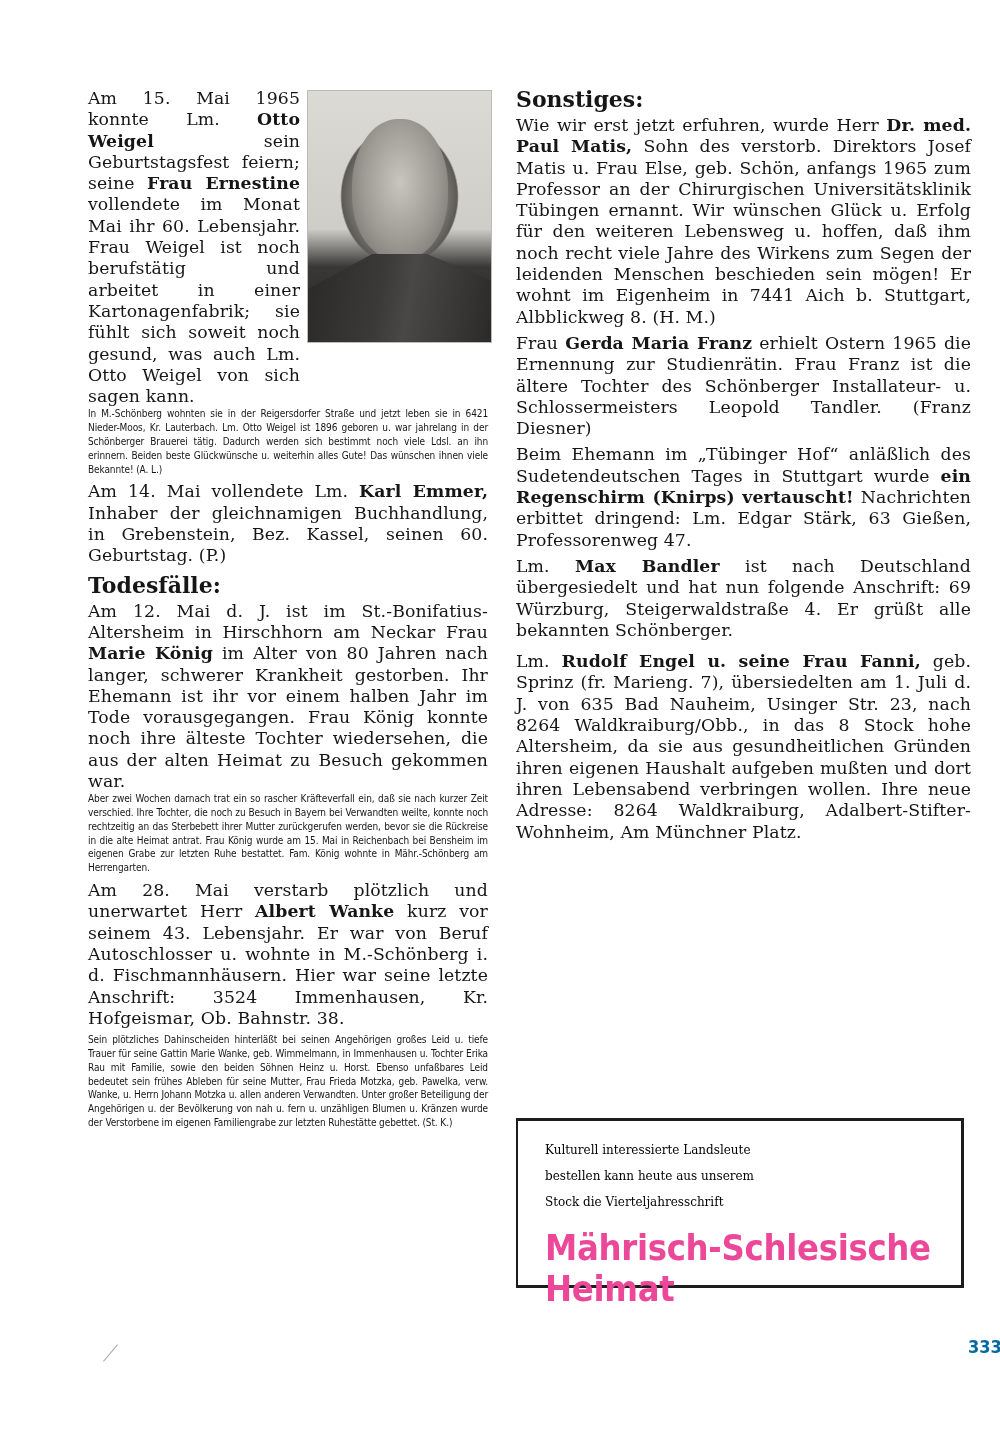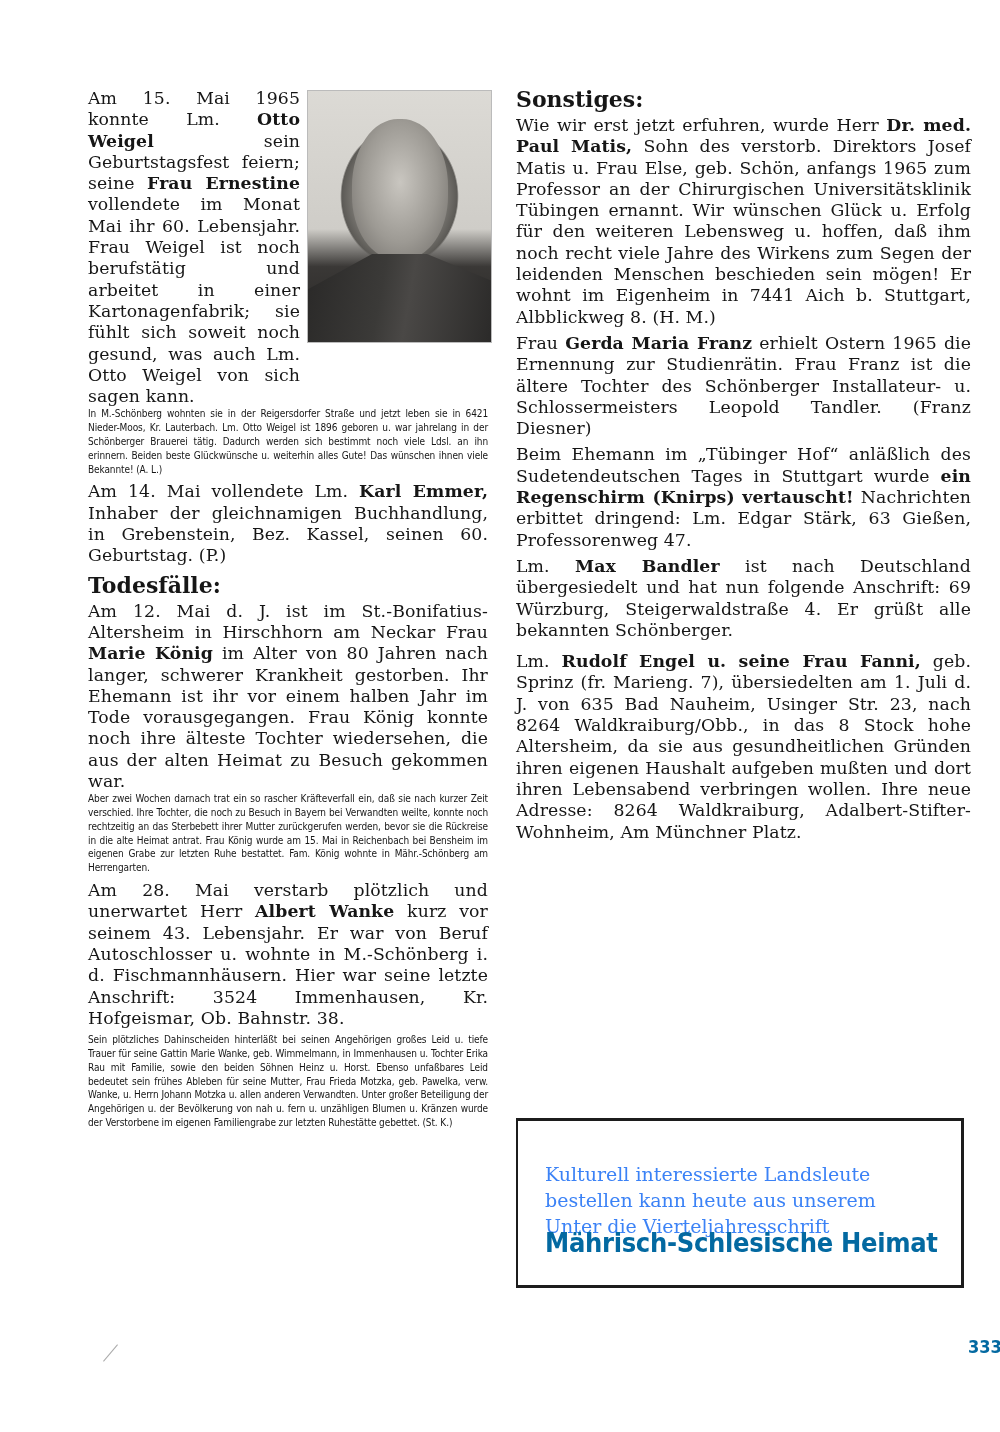--- a/index.html
+++ b/index.html
@@ -22,23 +22,23 @@
                       linear-gradient(180deg,#dcdad5 0%, #cfcdc8 55%, #3a3836 70%, #262524 100%);
            border:1px solid #bbb; }
   .photo .face { position:absolute; left:44px; top:28px; width:96px; height:140px; border-radius:48% 48% 45% 45%;
                  background:radial-gradient(ellipse at 50% 45%, #c9c6c0 0%, #9d9a94 55%, #6c6965 100%); }
   .photo .coat { position:absolute; left:0; bottom:0; width:183px; height:88px;
                  background:linear-gradient(100deg,#2a2928 0%,#3b3a38 40%,#4a4846 55%,#2b2a29 100%);
                  clip-path:polygon(0 40%, 35% 0, 65% 0, 100% 30%, 100% 100%, 0 100%); }
   .intro-text { width:212px; }
   .ad { position:absolute; left:516px; top:1118px; width:448px; height:170px; border:3px solid #1c1c1c;
         border-left-width:2px; box-sizing:border-box; }
-  .ad-body { position:absolute; left:27px; top:40px; font-size:19px; line-height:26px; color:#3b82f6; }
+  .ad-body { position:absolute; left:27px; top:16px; font-size:12px; line-height:26px; color:#000000; }
   .ad-title { position:absolute; left:27px; top:106px; font-family:"DejaVu Sans Condensed","DejaVu Sans", sans-serif;
-              font-stretch:condensed; font-weight:bold; font-size:27px; letter-spacing:-0.3px; color:#0369a1; }
+              font-stretch:condensed; font-weight:bold; font-size:36px; letter-spacing:-0.3px; color:#ec4899; }
   .pagenum { position:absolute; left:968px; top:1336px; font-family:"DejaVu Sans Condensed","DejaVu Sans", sans-serif;
              font-stretch:condensed; font-weight:bold; font-size:18px; color:#0369a1;text-align:right; }
   .speck { position:absolute; width:1px; height:22px; background:#aaa; transform:rotate(40deg); left:110px; top:1342px; }
 </style>
 </head>
 <body>
 
 <div id="left" class="col">
 
   <div class="intro-wrap">
@@ -120,19 +120,19 @@
     <span>Lm.</span>
     <b>Rudolf Engel u. seine Frau Fanni,</b>
     <span>geb. Sprinz (fr. Marieng. 7), übersiedelten am 1. Juli d. J. von 635 Bad Nauheim, Usinger Str. 23, nach 8264 Waldkraiburg/Obb., in das 8 Stock hohe Altersheim, da sie aus gesundheitlichen Gründen ihren eigenen Haushalt aufgeben mußten und dort ihren Lebensabend verbringen wollen. Ihre neue Adresse: 8264 Waldkraiburg, Adalbert-Stifter-Wohnheim, Am Münchner Platz.</span>
   </p>
 </div>
 
 <div class="ad">
   <div class="ad-body">
     <div>Kulturell interessierte Landsleute</div>
     <div>bestellen kann heute aus unserem</div>
-    <div>Unter die Vierteljahresschrift</div>
+    <div>Stock die Vierteljahresschrift</div>
   </div>
   <div class="ad-title">Mährisch-Schlesische Heimat</div>
 </div>
 
 <div class="pagenum">333</div>
 <div class="speck"></div>
 
 </body></html>

